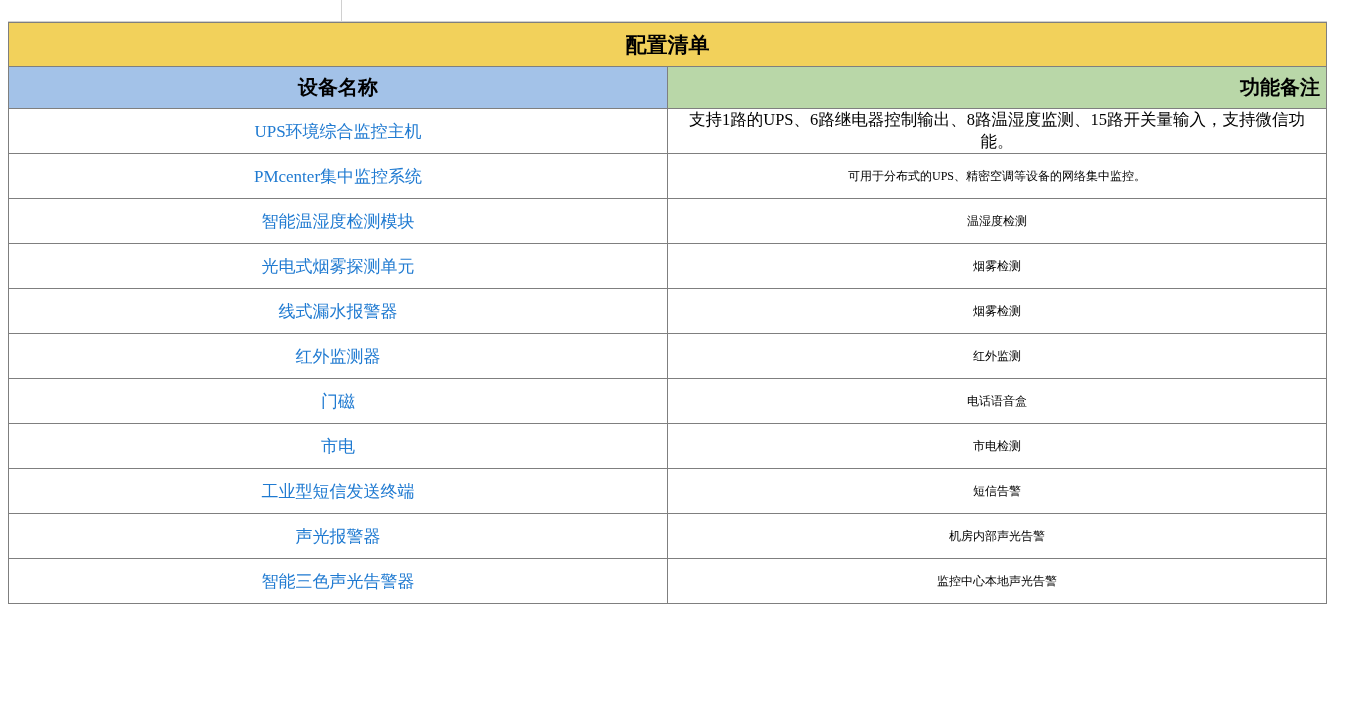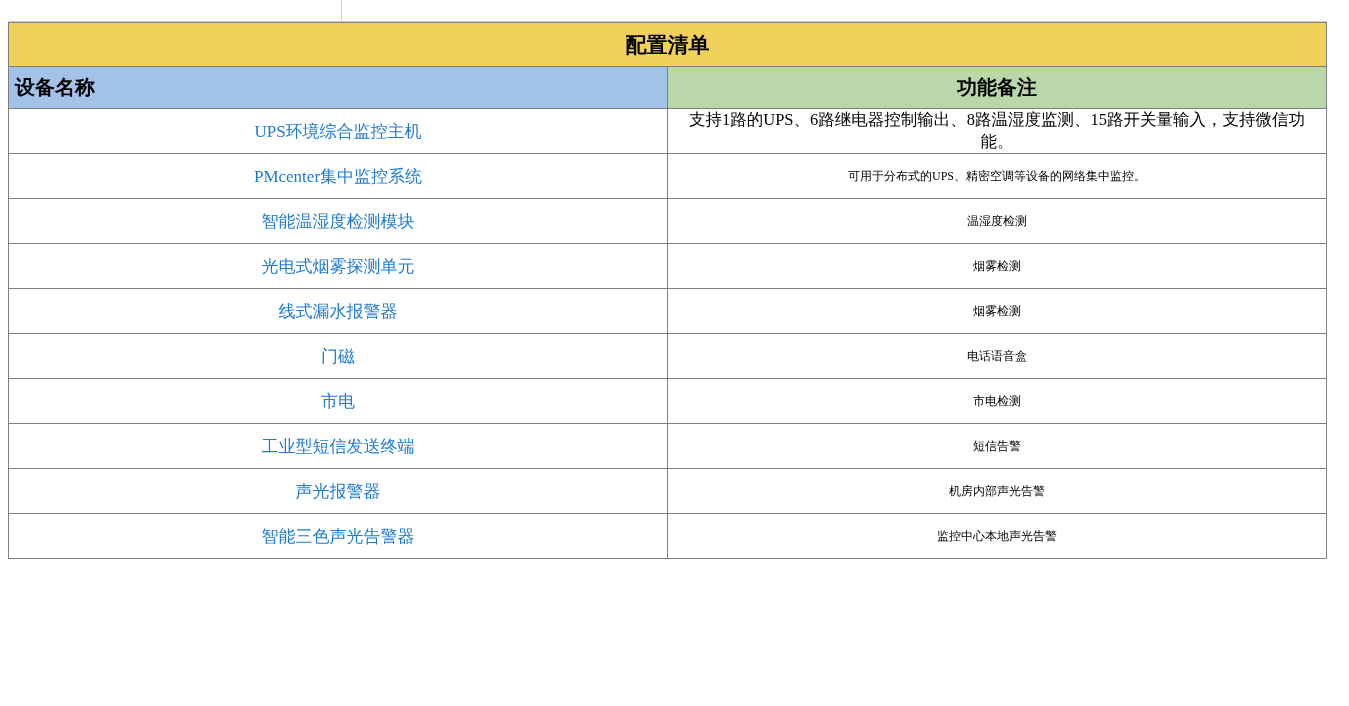--- a/index.html
+++ b/index.html
@@ -66,31 +66,32 @@
     text-align: center;
     vertical-align: middle;
     font-size: 21px;
     font-weight: bold;
     color: #000000;
     font-family: "Liberation Serif", serif;
   }
   .hdr-device {
     background: #a3c2e8;
     height: 42px;
+    text-align: center;
     vertical-align: middle;
     font-size: 20px;
     font-weight: bold;
     color: #000000;
     font-family: "Liberation Serif", serif;
     width: 334px;
   }
   .hdr-note {
     background: #b9d7a8;
     height: 42px;
-    text-align: center;
+    text-align: right;
     vertical-align: middle;
     font-size: 20px;
     font-weight: bold;
     color: #000000;
     font-family: "Liberation Serif", serif;
   }
   td.device {
     height: 45px;
     text-align: center;
     vertical-align: middle;
@@ -154,20 +155,24 @@
       </tr>
       <tr>
         <td class="device">光电式烟雾探测单元</td>
         <td class="note">烟雾检测</td>
       </tr>
       <tr>
         <td class="device">线式漏水报警器</td>
         <td class="note">烟雾检测</td>
       </tr>
       <tr>
+        <td class="device">红外监测器</td>
+        <td class="note">红外监测</td>
+      </tr>
+      <tr>
         <td class="device">门磁</td>
         <td class="note">电话语音盒</td>
       </tr>
       <tr>
         <td class="device">市电</td>
         <td class="note">市电检测</td>
       </tr>
       <tr>
         <td class="device">工业型短信发送终端</td>
         <td class="note">短信告警</td>

